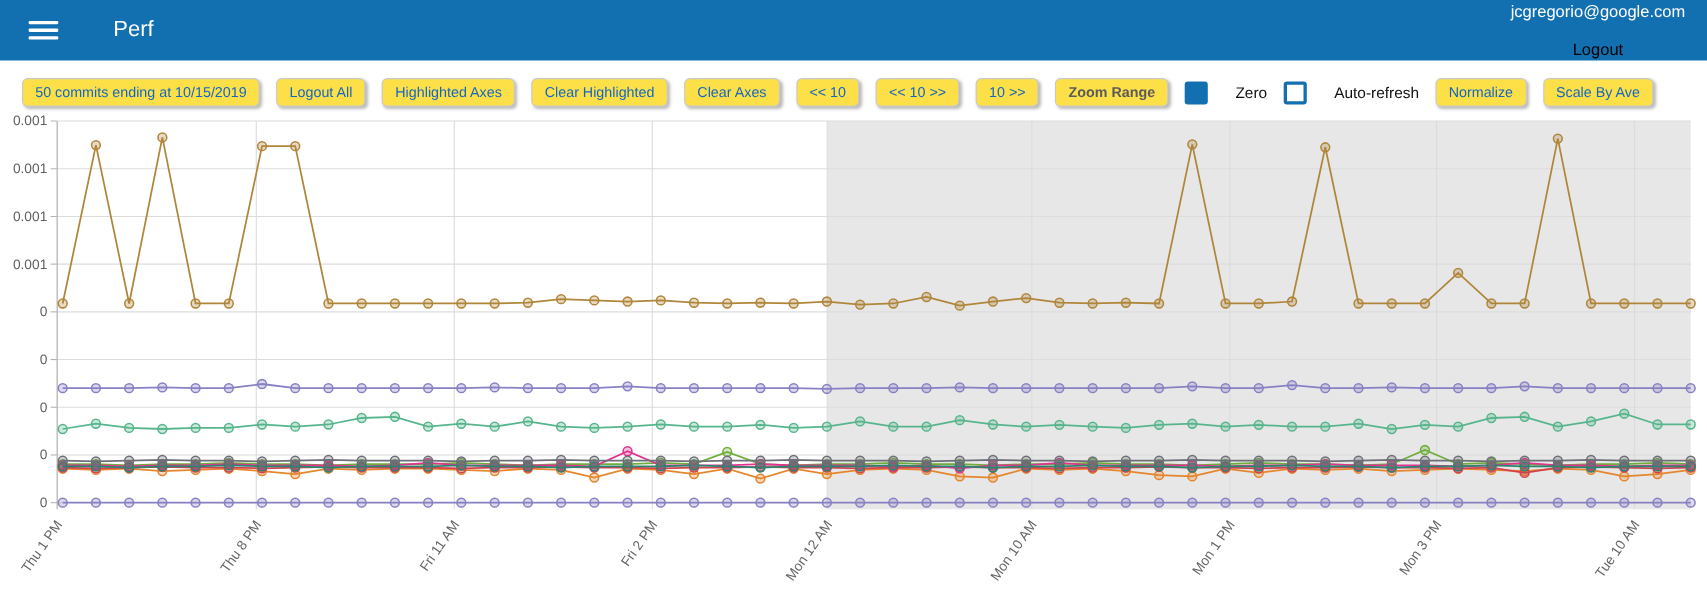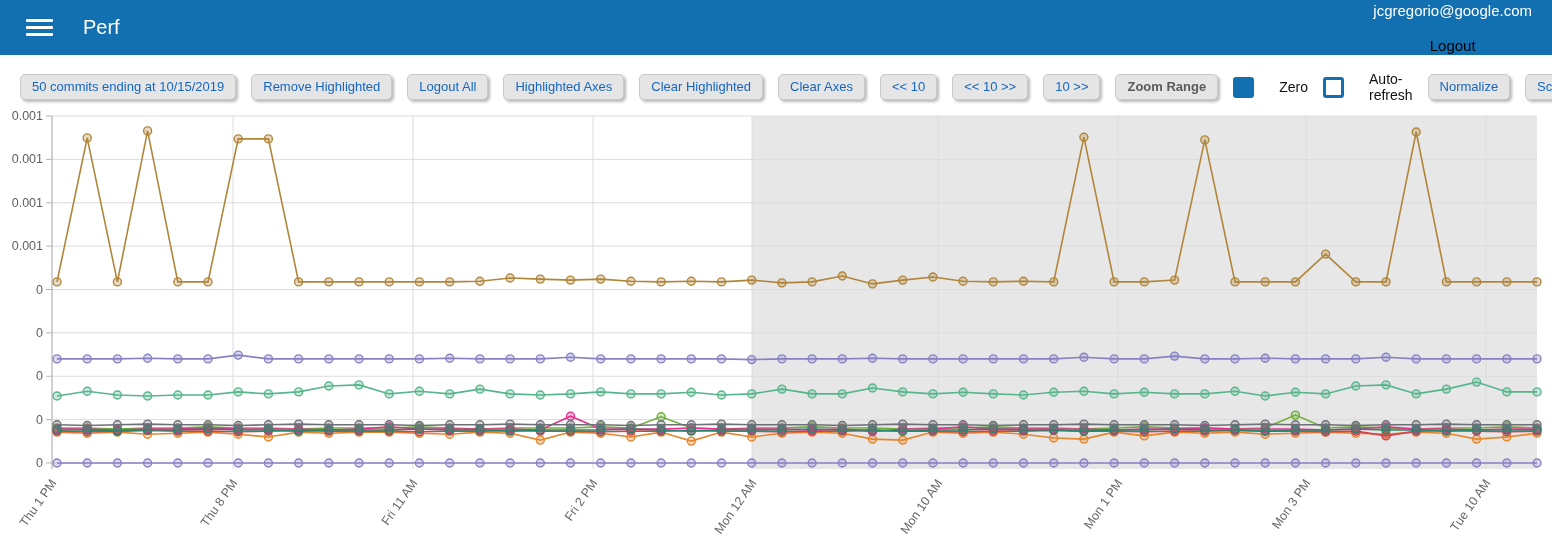--- a/index.html
+++ b/index.html
@@ -1,26 +1,26 @@
 <!DOCTYPE html>
 <html><head>
 <meta charset="utf-8">
 <style>
   html,body{margin:0;padding:0;background:#fff;width:1552px;height:535px;overflow:hidden;
     font-family:"Liberation Sans",sans-serif;}
   .app-header{height:55px;background:#1270b0;display:flex;align-items:center;
-    padding:0 20px;box-sizing:border-box;color:#fff;}
+    padding:0 20px;box-sizing:border-box;color:#fff;gap:20px;}
   .hamburger{width:27px;display:flex;flex-direction:column;gap:4px;cursor:pointer;margin:0 30px 0 6px;}
   .hamburger span{display:block;height:3px;background:#fff;border-radius:1px;}
   .app-title{font-size:20px;font-weight:400;}
   .header-right{margin-left:auto;display:flex;align-items:center;gap:18px;flex-direction:column;}
   .email{font-size:15px;color:#fff;}
   .logout{font-size:15px;color:#000000;cursor:pointer;text-decoration:none;}
   .toolbar{display:flex;align-items:center;gap:15px;padding:16px 0 0 20px;}
-  .btn{background:#e5e5e5;border:1px solid #c9c9c9;border-radius:5px;padding:4px 11px;
+  .btn{background:#fde047;border:1px solid #c9c9c9;border-radius:5px;padding:4px 11px;
     font-size:13px;color:#1566c2;box-shadow:2px 2px 3px rgba(0,0,0,.28);
     white-space:nowrap;cursor:pointer;font-family:inherit;line-height:1.25;}
   .btn.muted{color:#5b5b5b;font-weight:bold;}
   .cb-wrap{display:flex;align-items:center;gap:25px;}
   .cb{width:21px;height:21px;border-radius:3px;box-sizing:border-box;cursor:pointer;flex:none;}
   .cb.checked{background:#1270b0;}
   .cb.unchecked{border:3px solid #1270b0;background:#fff;}
   .cb-label{font-size:14px;color:#111;}
   .chart-wrap{position:relative;margin-top:6px;}
   svg{display:block;}
@@ -37,21 +37,20 @@
   </div>
   <div class="app-title">Perf</div>
   <div class="header-right">
     <span class="email">jcgregorio@google.com</span>
     <a class="logout">Logout</a>
   </div>
 </header>
 
 <div class="toolbar">
     <button class="btn">50 commits ending at 10/15/2019</button>
-    <button class="btn">Remove Highlighted</button>
     <button class="btn">Logout All</button>
     <button class="btn">Highlighted Axes</button>
     <button class="btn">Clear Highlighted</button>
     <button class="btn">Clear Axes</button>
     <button class="btn">&lt;&lt; 10</button>
     <button class="btn">&lt;&lt; 10 &gt;&gt;</button>
     <button class="btn">10 &gt;&gt;</button>
     <button class="btn muted">Zoom Range</button>
     <span class="cb-wrap">
       <span class="cb checked"></span>

